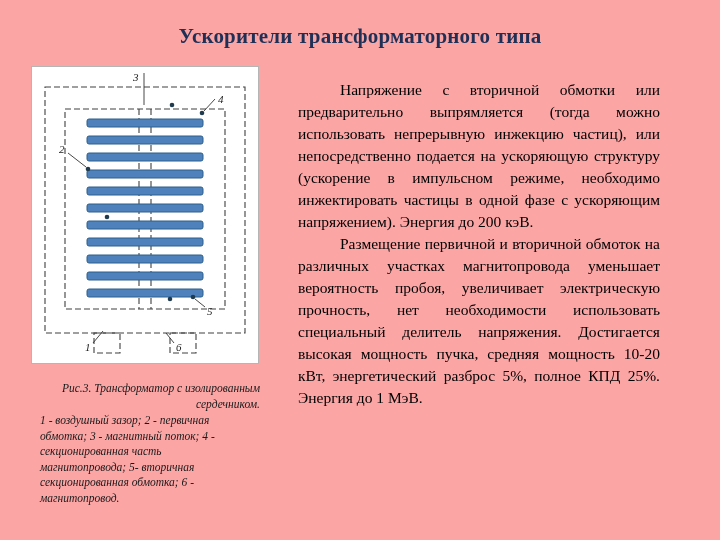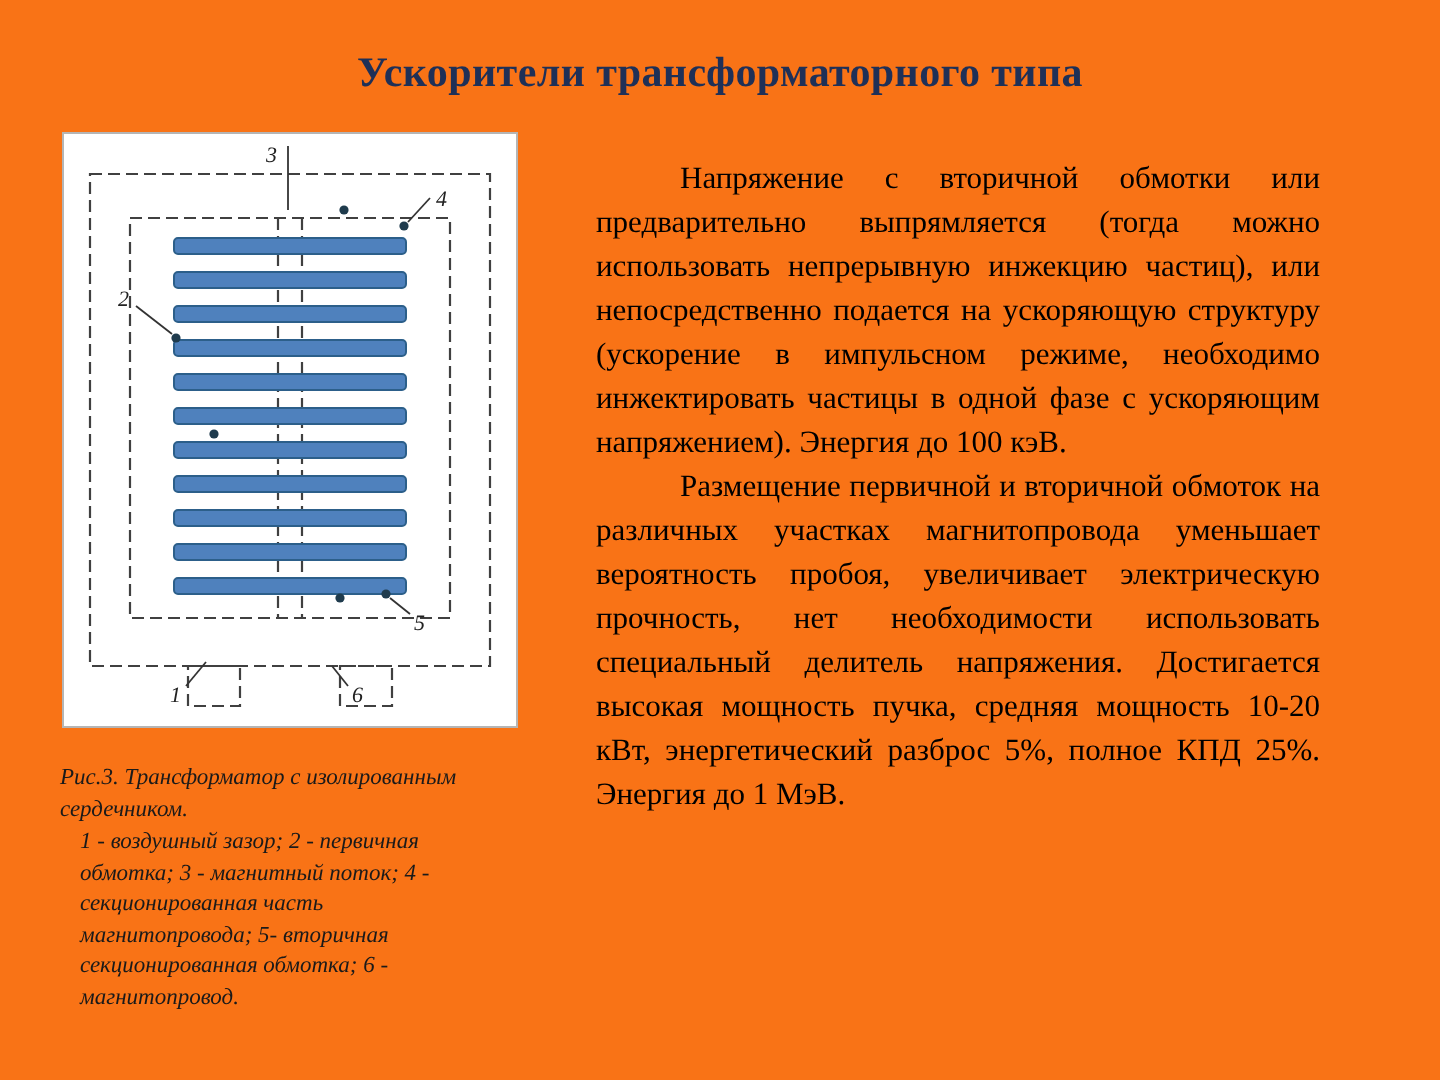--- a/index.html
+++ b/index.html
@@ -8,21 +8,21 @@
     width: 720px;
     height: 540px;
     background: #ffffff;
     overflow: hidden;
     font-family: "Liberation Serif", serif;
   }
   .slide {
     position: relative;
     width: 720px;
     height: 540px;
-    background: #f97316;
+    background: #fca5a5;
   }
   .slide-title {
     margin: 0;
     padding-top: 24px;
     text-align: center;
     font-size: 21px;
     font-weight: bold;
     color: #1f3057;
     font-family: "Liberation Serif", serif;
     letter-spacing: 0.2px;
@@ -38,21 +38,21 @@
     flex: 0 0 232px;
   }
   .figure-caption {
     margin-top: 12px;
     font-style: italic;
     font-size: 11.5px;
     line-height: 1.35;
     color: #1a1a1a;
     width: 230px;
   }
-  .caption-title { text-align: left; }
+  .caption-title { text-align: right; }
   .caption-legend {
     text-align: left;
     padding: 0 10px;
     margin-top: 1px;
   }
   .text-col {
     flex: 1 1 auto;
     padding-top: 14px;
     max-width: 362px;
   }
@@ -137,18 +137,18 @@
       </svg>
 
       <div class="figure-caption">
         <div class="caption-title">Рис.3. Трансформатор с изолированным сердечником.</div>
         <div class="caption-legend">1 - воздушный зазор; 2 - первичная обмотка; 3 - магнитный поток; 4 - секционированная часть магнитопровода; 5- вторичная секционированная обмотка; 6 - магнитопровод.</div>
       </div>
 
     </div>
 
     <div class="text-col">
-      <p>Напряжение с вторичной обмотки или предварительно выпрямляется (тогда можно использовать непрерывную инжекцию частиц), или непосредственно подается на ускоряющую структуру (ускорение в импульсном режиме, необходимо инжектировать частицы в одной фазе с ускоряющим напряжением). Энергия до 100 кэВ.</p>
+      <p>Напряжение с вторичной обмотки или предварительно выпрямляется (тогда можно использовать непрерывную инжекцию частиц), или непосредственно подается на ускоряющую структуру (ускорение в импульсном режиме, необходимо инжектировать частицы в одной фазе с ускоряющим напряжением). Энергия до 200 кэВ.</p>
       <p>Размещение первичной и вторичной обмоток на различных участках магнитопровода уменьшает вероятность пробоя, увеличивает электрическую прочность, нет необходимости использовать специальный делитель напряжения. Достигается высокая мощность пучка, средняя мощность 10-20 кВт, энергетический разброс 5%, полное КПД 25%. Энергия до 1 МэВ.</p>
     </div>
 
   </div>
 </div>
 
 </body></html>

